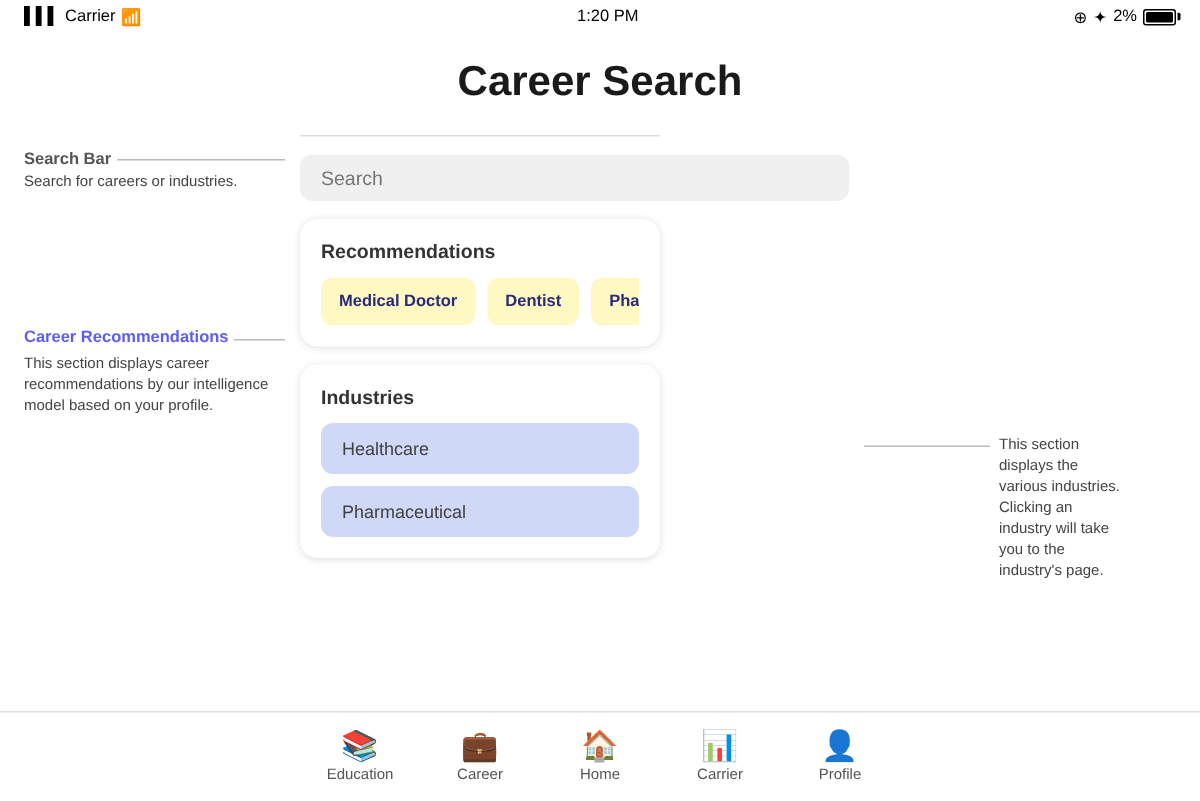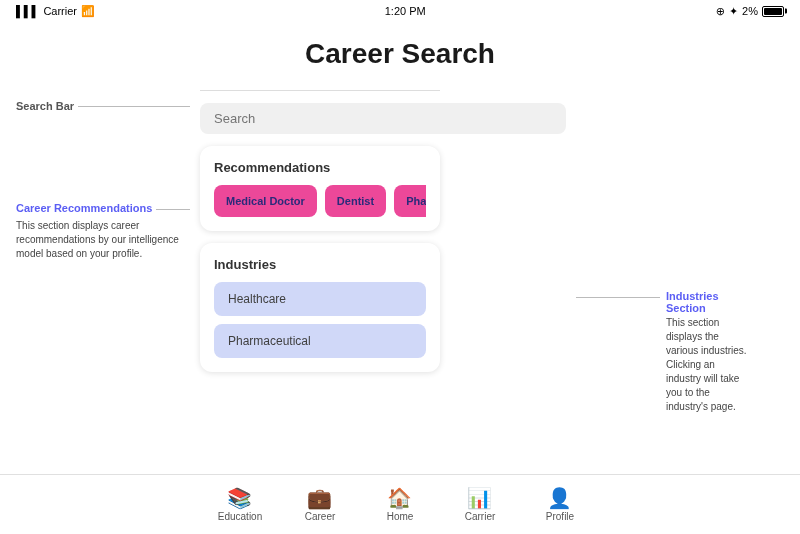--- a/index.html
+++ b/index.html
@@ -151,21 +151,21 @@
     }
 
     
     .recommendations-row {
       display: flex;
       gap: 8px;
       overflow: hidden;
     }
 
     .rec-chip {
-      background: #ec4899;
+      background: #fef9c3;
       border-radius: 8px;
       padding: 10px 12px;
       font-size: 11px;
       font-weight: 600;
       color: #2a2a7a;
       white-space: nowrap;
       cursor: pointer;
     }
 
     
@@ -272,20 +272,21 @@
 </div>
 
 <div class="layout-wrapper">
 
   <div class="left-annotations">
     <div class="annotation left-ann-1">
       <div class="annotation-line">
         <span class="annotation-line-title">Search Bar</span>
         <div class="h-line"></div>
       </div>
+      <div class="annotation-text">Search for careers or industries.</div>
     </div>
 
     <div class="annotation left-ann-2">
       <div class="annotation-line">
         <span class="annotation-title">Career Recommendations</span>
         <div class="h-line"></div>
       </div>
       <div class="annotation-text">This section displays career recommendations by our intelligence model based on your profile.</div>
     </div>
   </div>
@@ -309,21 +310,20 @@
       <div class="industry-item">Healthcare</div>
       <div class="industry-item">Pharmaceutical</div>
     </div>
   </div>
 
   <div class="right-annotations">
     <div style="margin-top: 200px;">
       <div class="right-annotation-wrapper">
         <div class="right-h-line"></div>
         <div class="right-annotation-content">
-          <div class="annotation-title">Industries Section</div>
           <div class="annotation-text">This section displays the various industries. Clicking an industry will take you to the industry's page.</div>
         </div>
       </div>
     </div>
   </div>
 
 </div>
 
 <div class="bottom-nav">
   <div class="nav-item">

